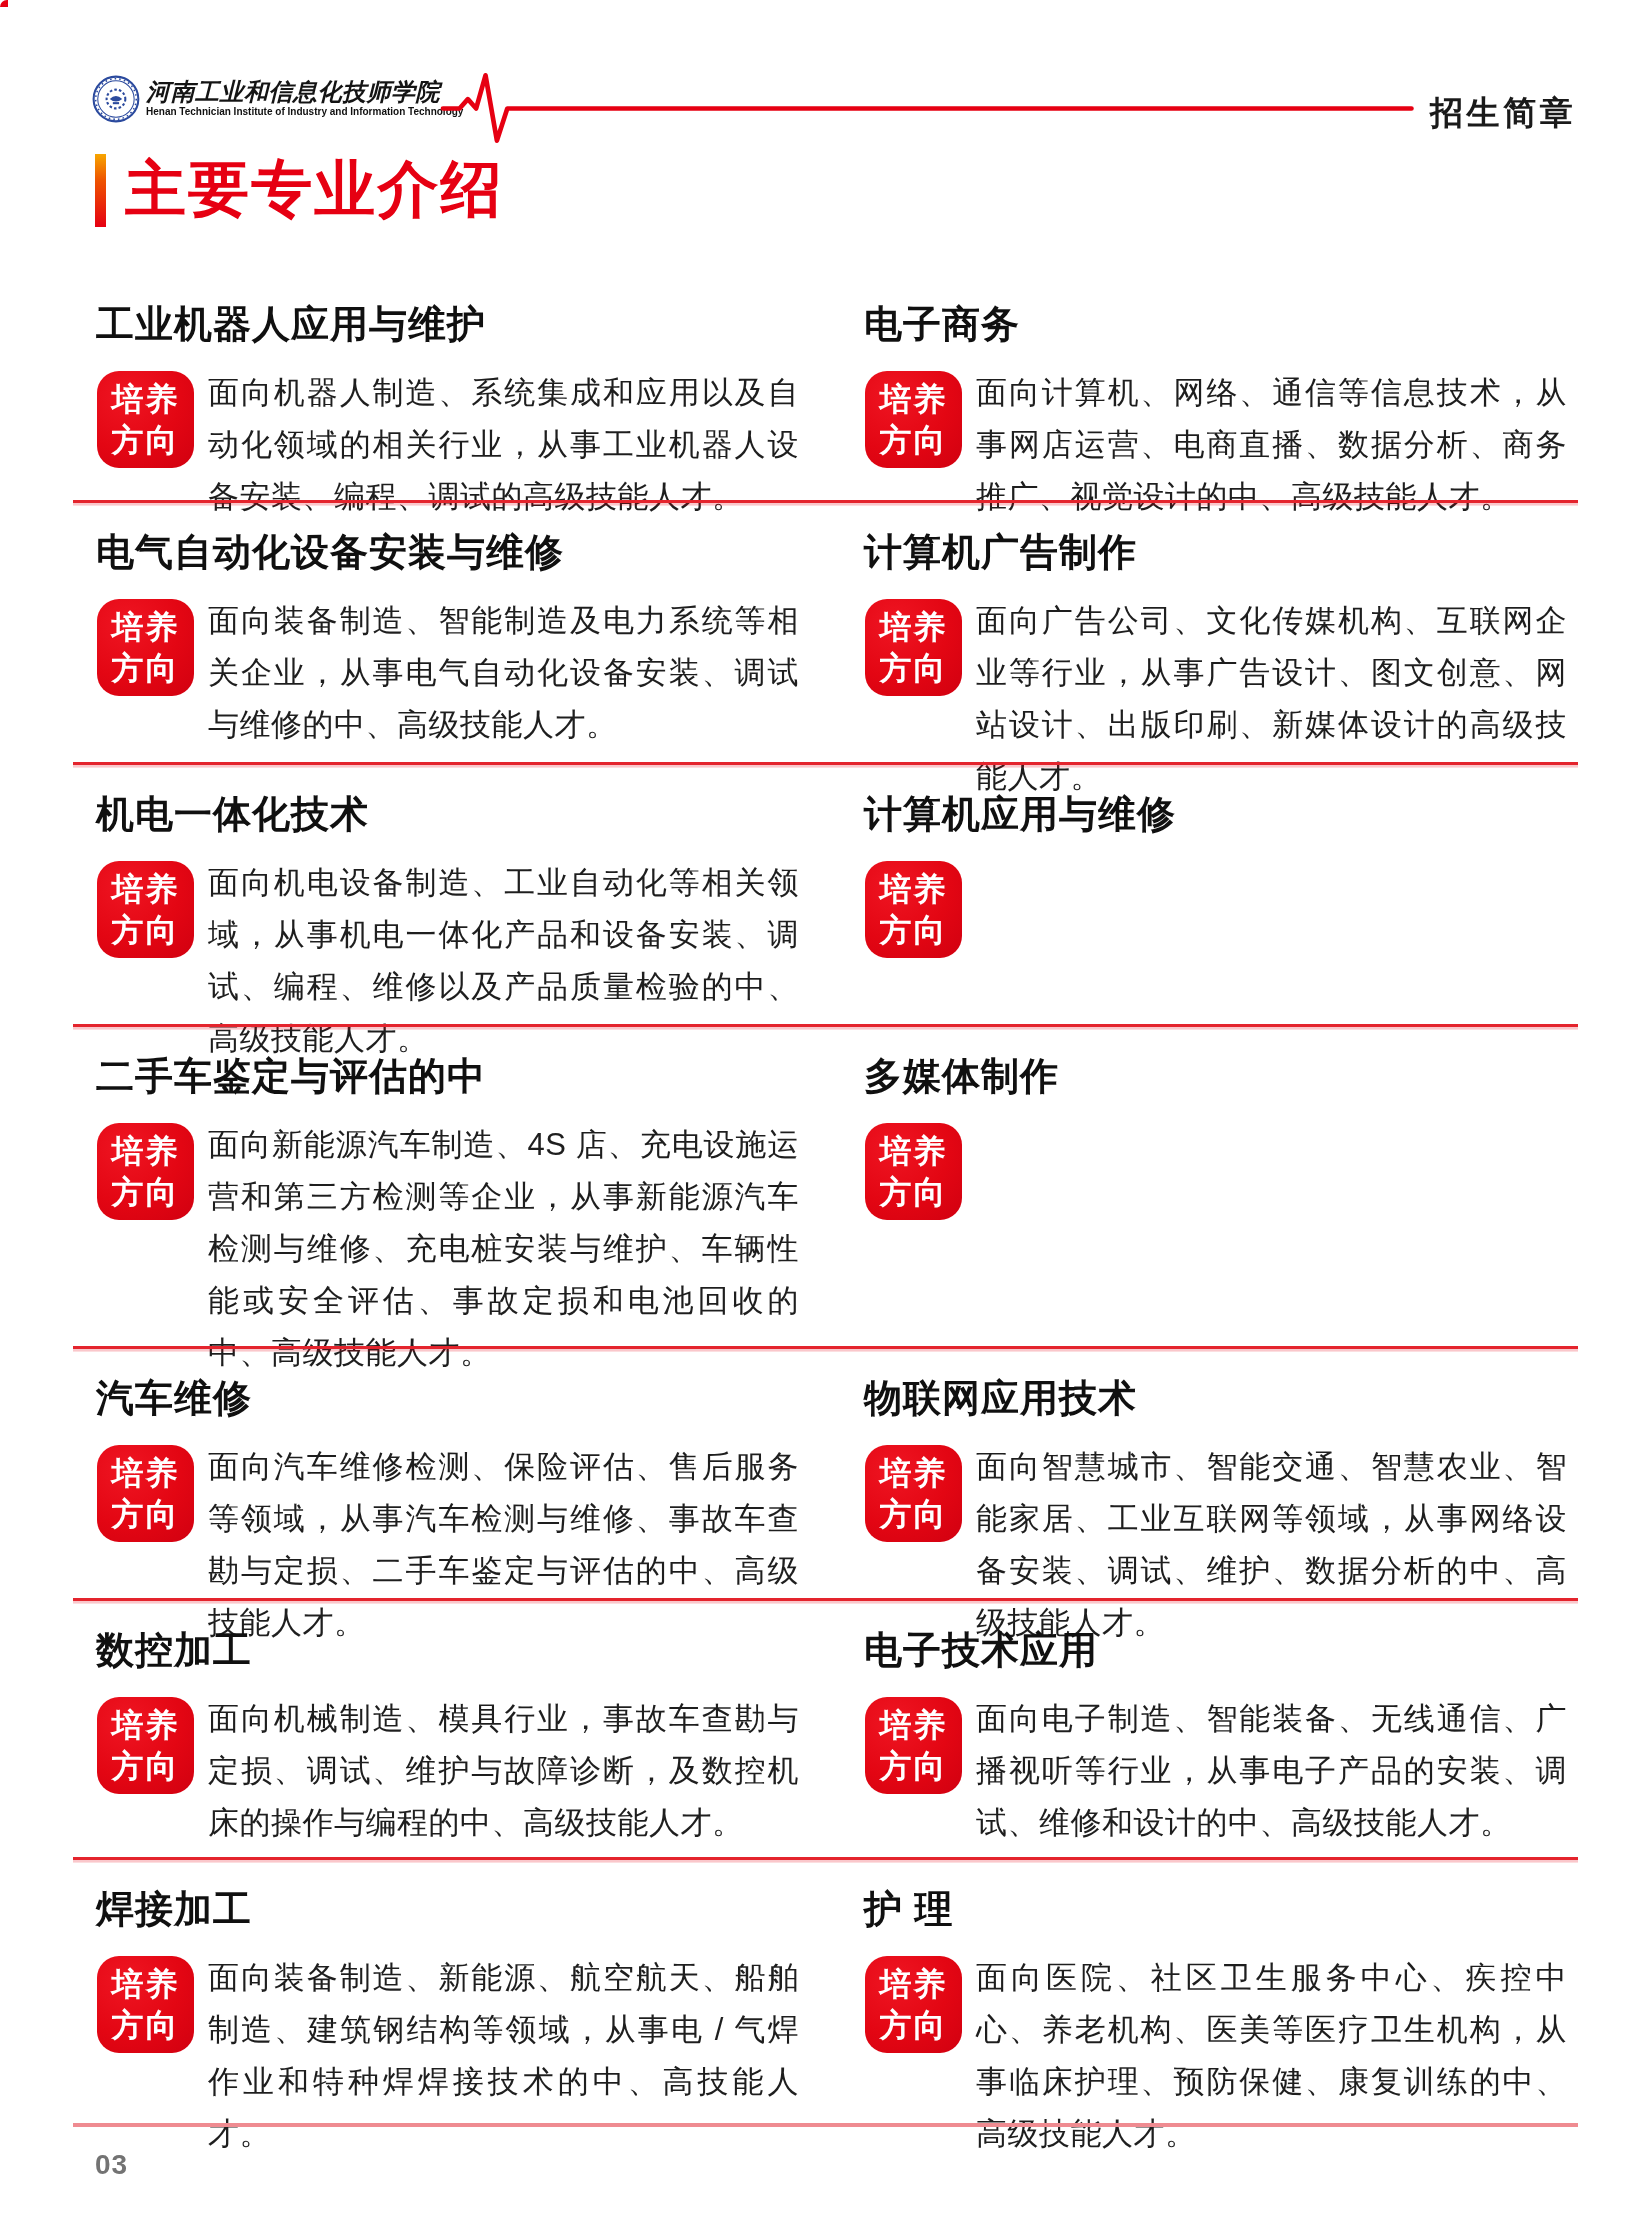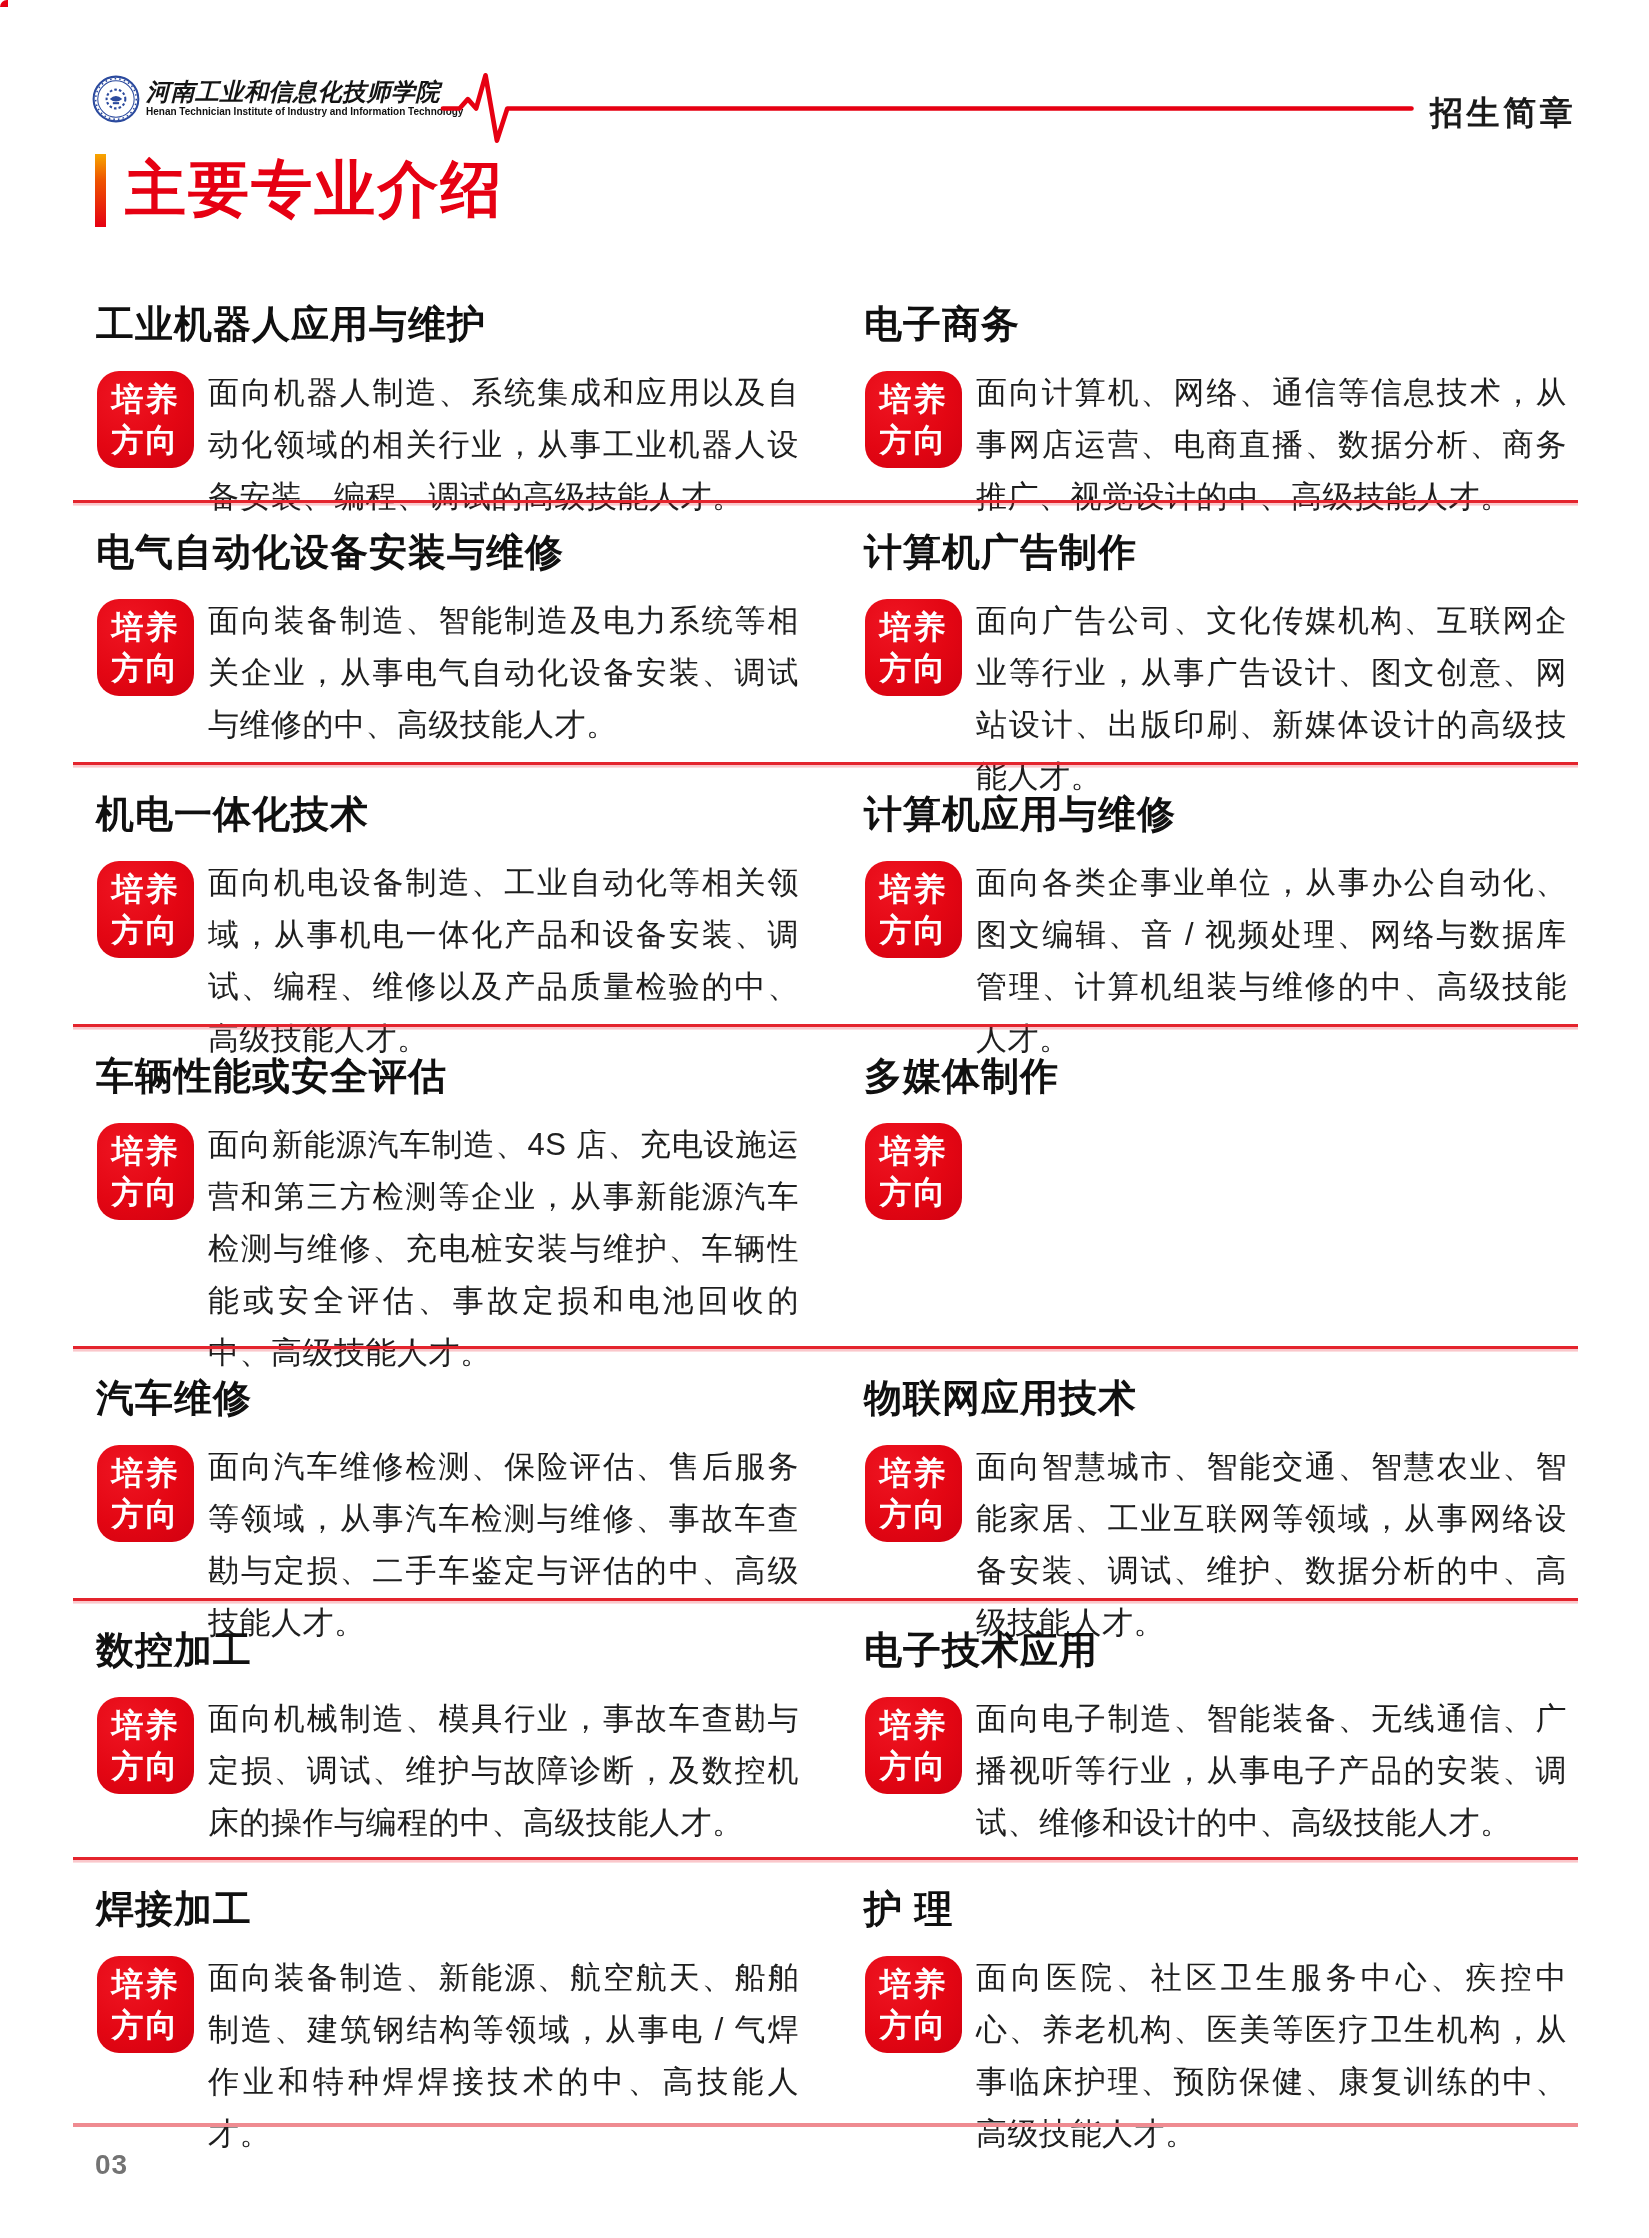--- a/index.html
+++ b/index.html
@@ -150,27 +150,26 @@
       <span>方向</span>
     </div>
     <p class="desc">面向机电设备制造、工业自动化等相关领域，从事机电一体化产品和设备安装、调试、编程、维修以及产品质量检验的中、高级技能人才。</p>
   </div>
         <div class="cell right">
     <h2 class="major-title">计算机应用与维修</h2>
     <div class="badge">
       <span>培养</span>
       <span>方向</span>
     </div>
-    <p class="desc">面向各类企事业单位，从事办公自动化、图文编辑、音 / 视频处理、网络与数据库管理、计算机组装与维修的中、高级技能人才。</p>
   </div>
       </section>
       <div class="sep" style="top: 1024px;"></div>
       <section class="row" style="top: 1024px; height: 322px;">
         <div class="cell left">
-    <h2 class="major-title">车辆性能或安全评估</h2>
+    <h2 class="major-title">二手车鉴定与评估的中</h2>
     <div class="badge">
       <span>培养</span>
       <span>方向</span>
     </div>
     <p class="desc">面向新能源汽车制造、4S 店、充电设施运营和第三方检测等企业，从事新能源汽车检测与维修、充电桩安装与维护、车辆性能或安全评估、事故定损和电池回收的中、高级技能人才。</p>
   </div>
         <div class="cell right">
     <h2 class="major-title">多媒体制作</h2>
     <div class="badge">
       <span>培养</span>

